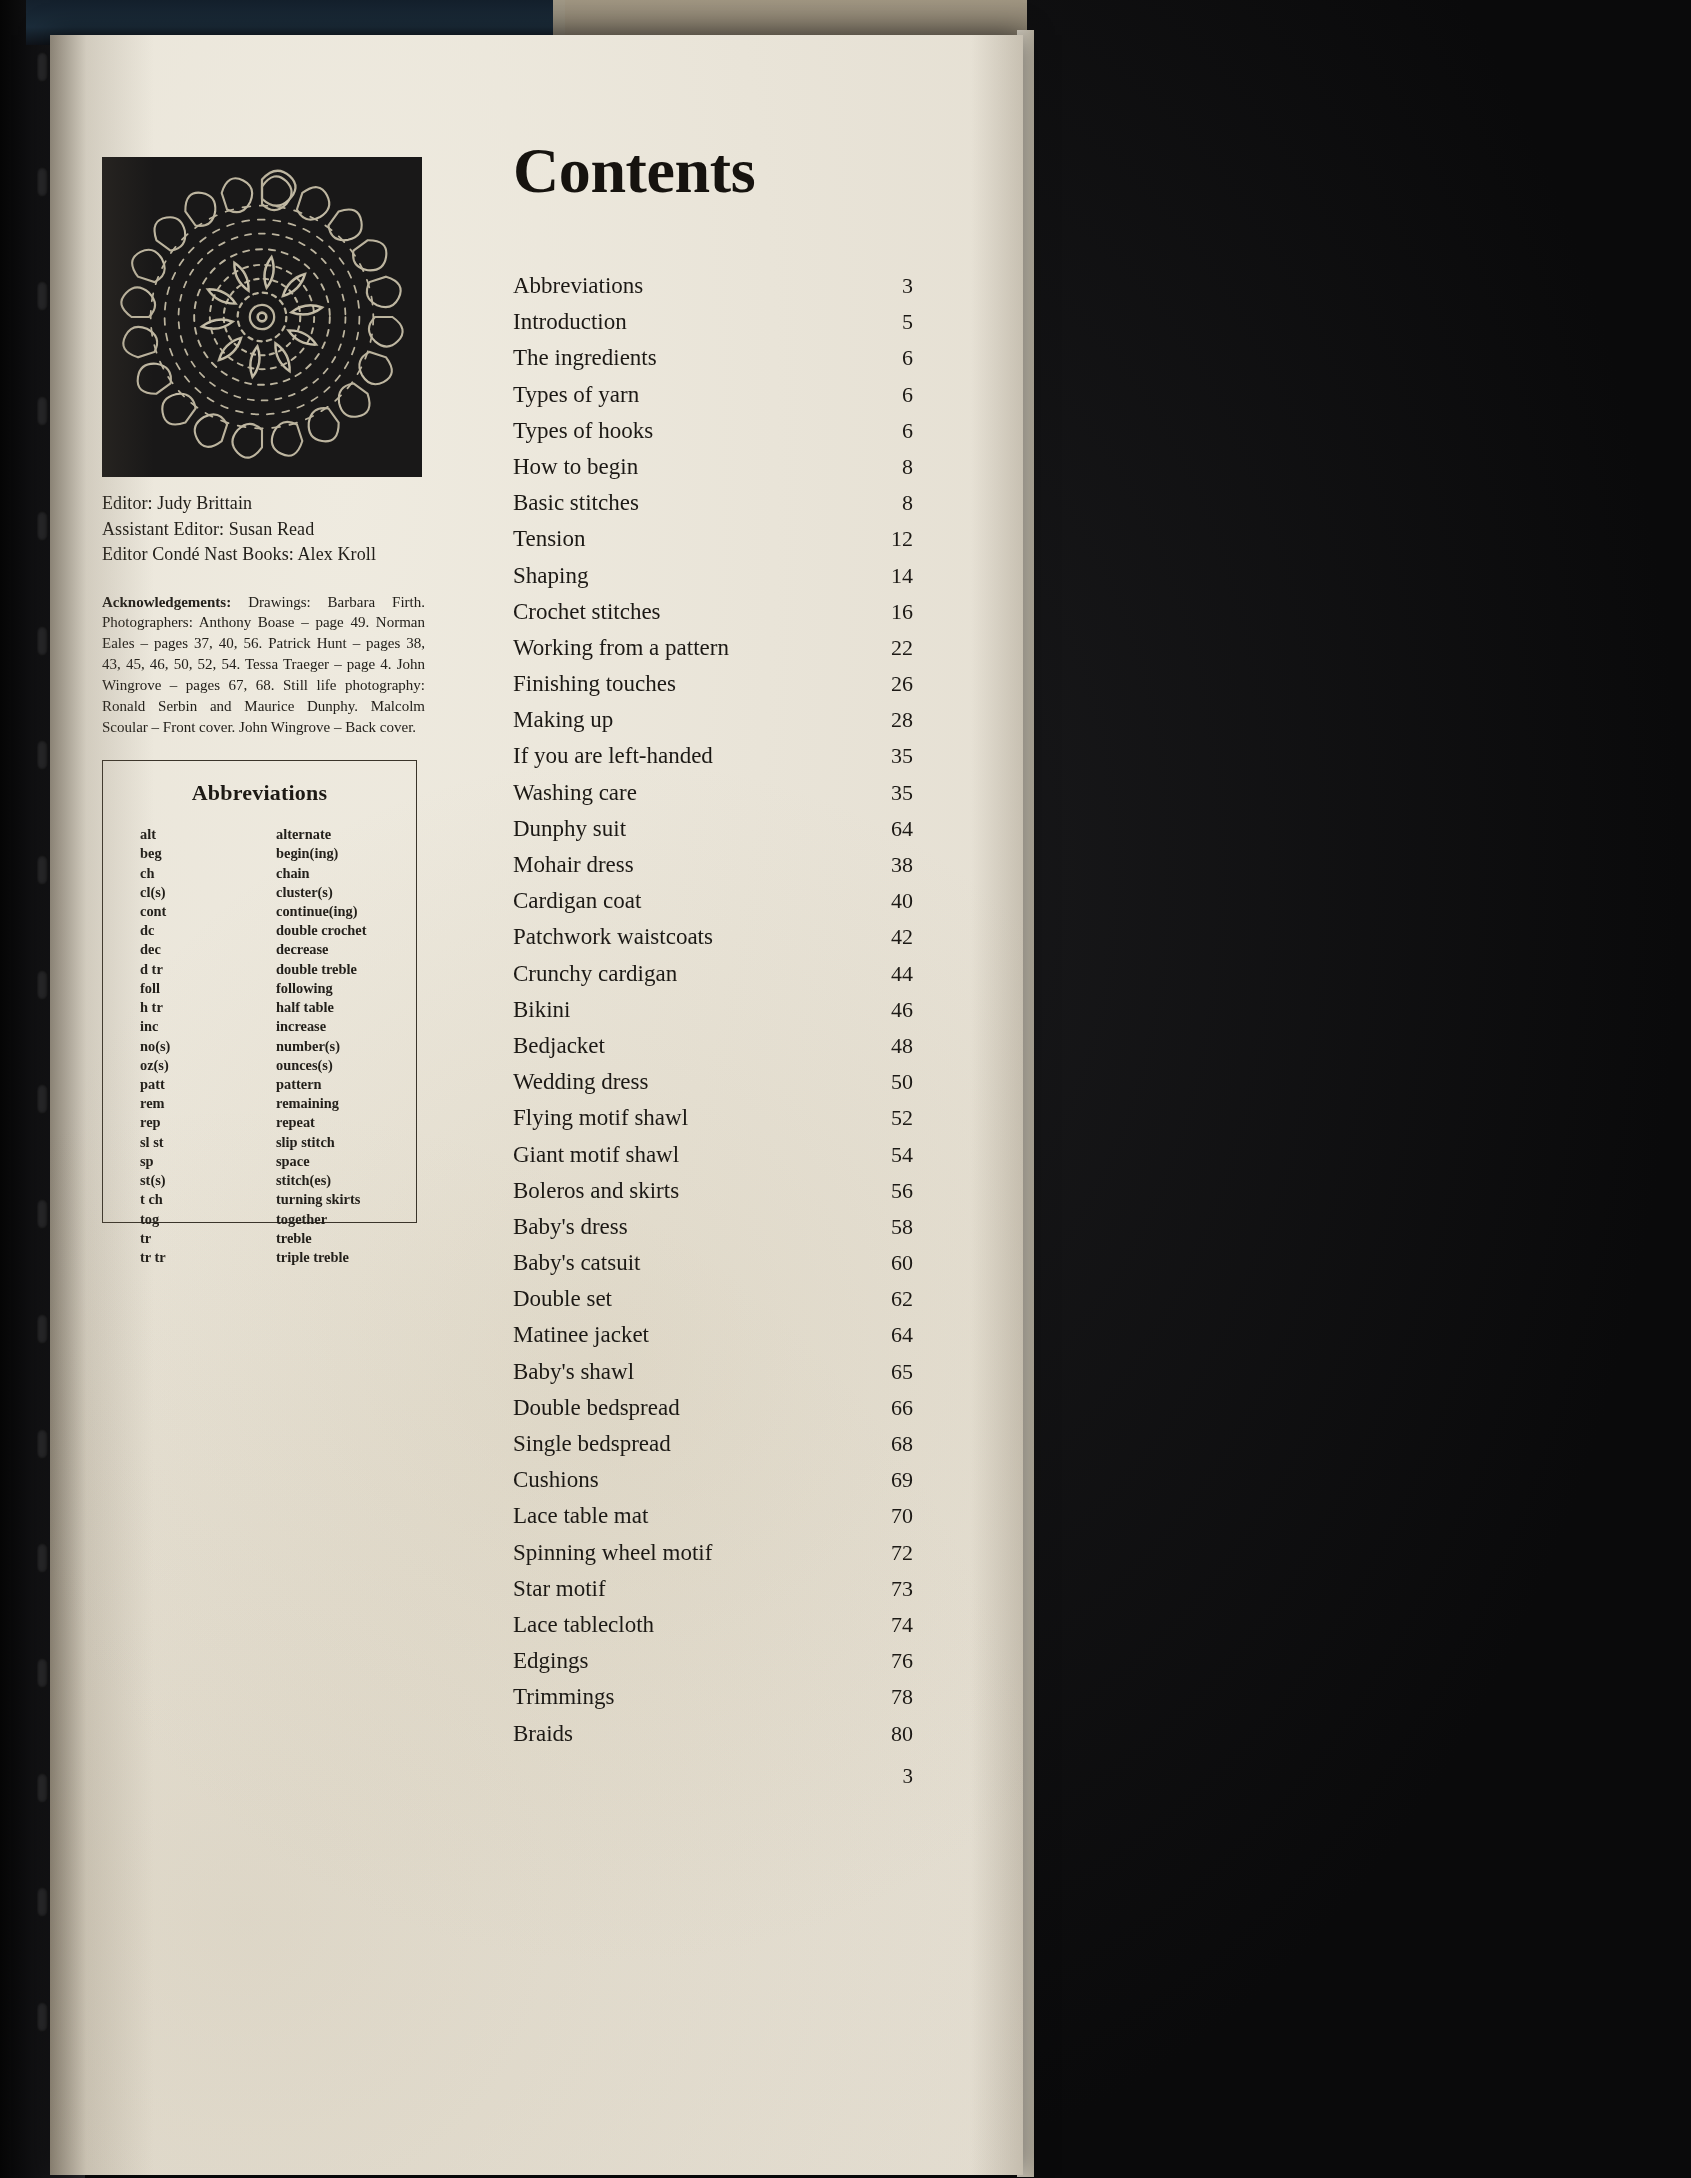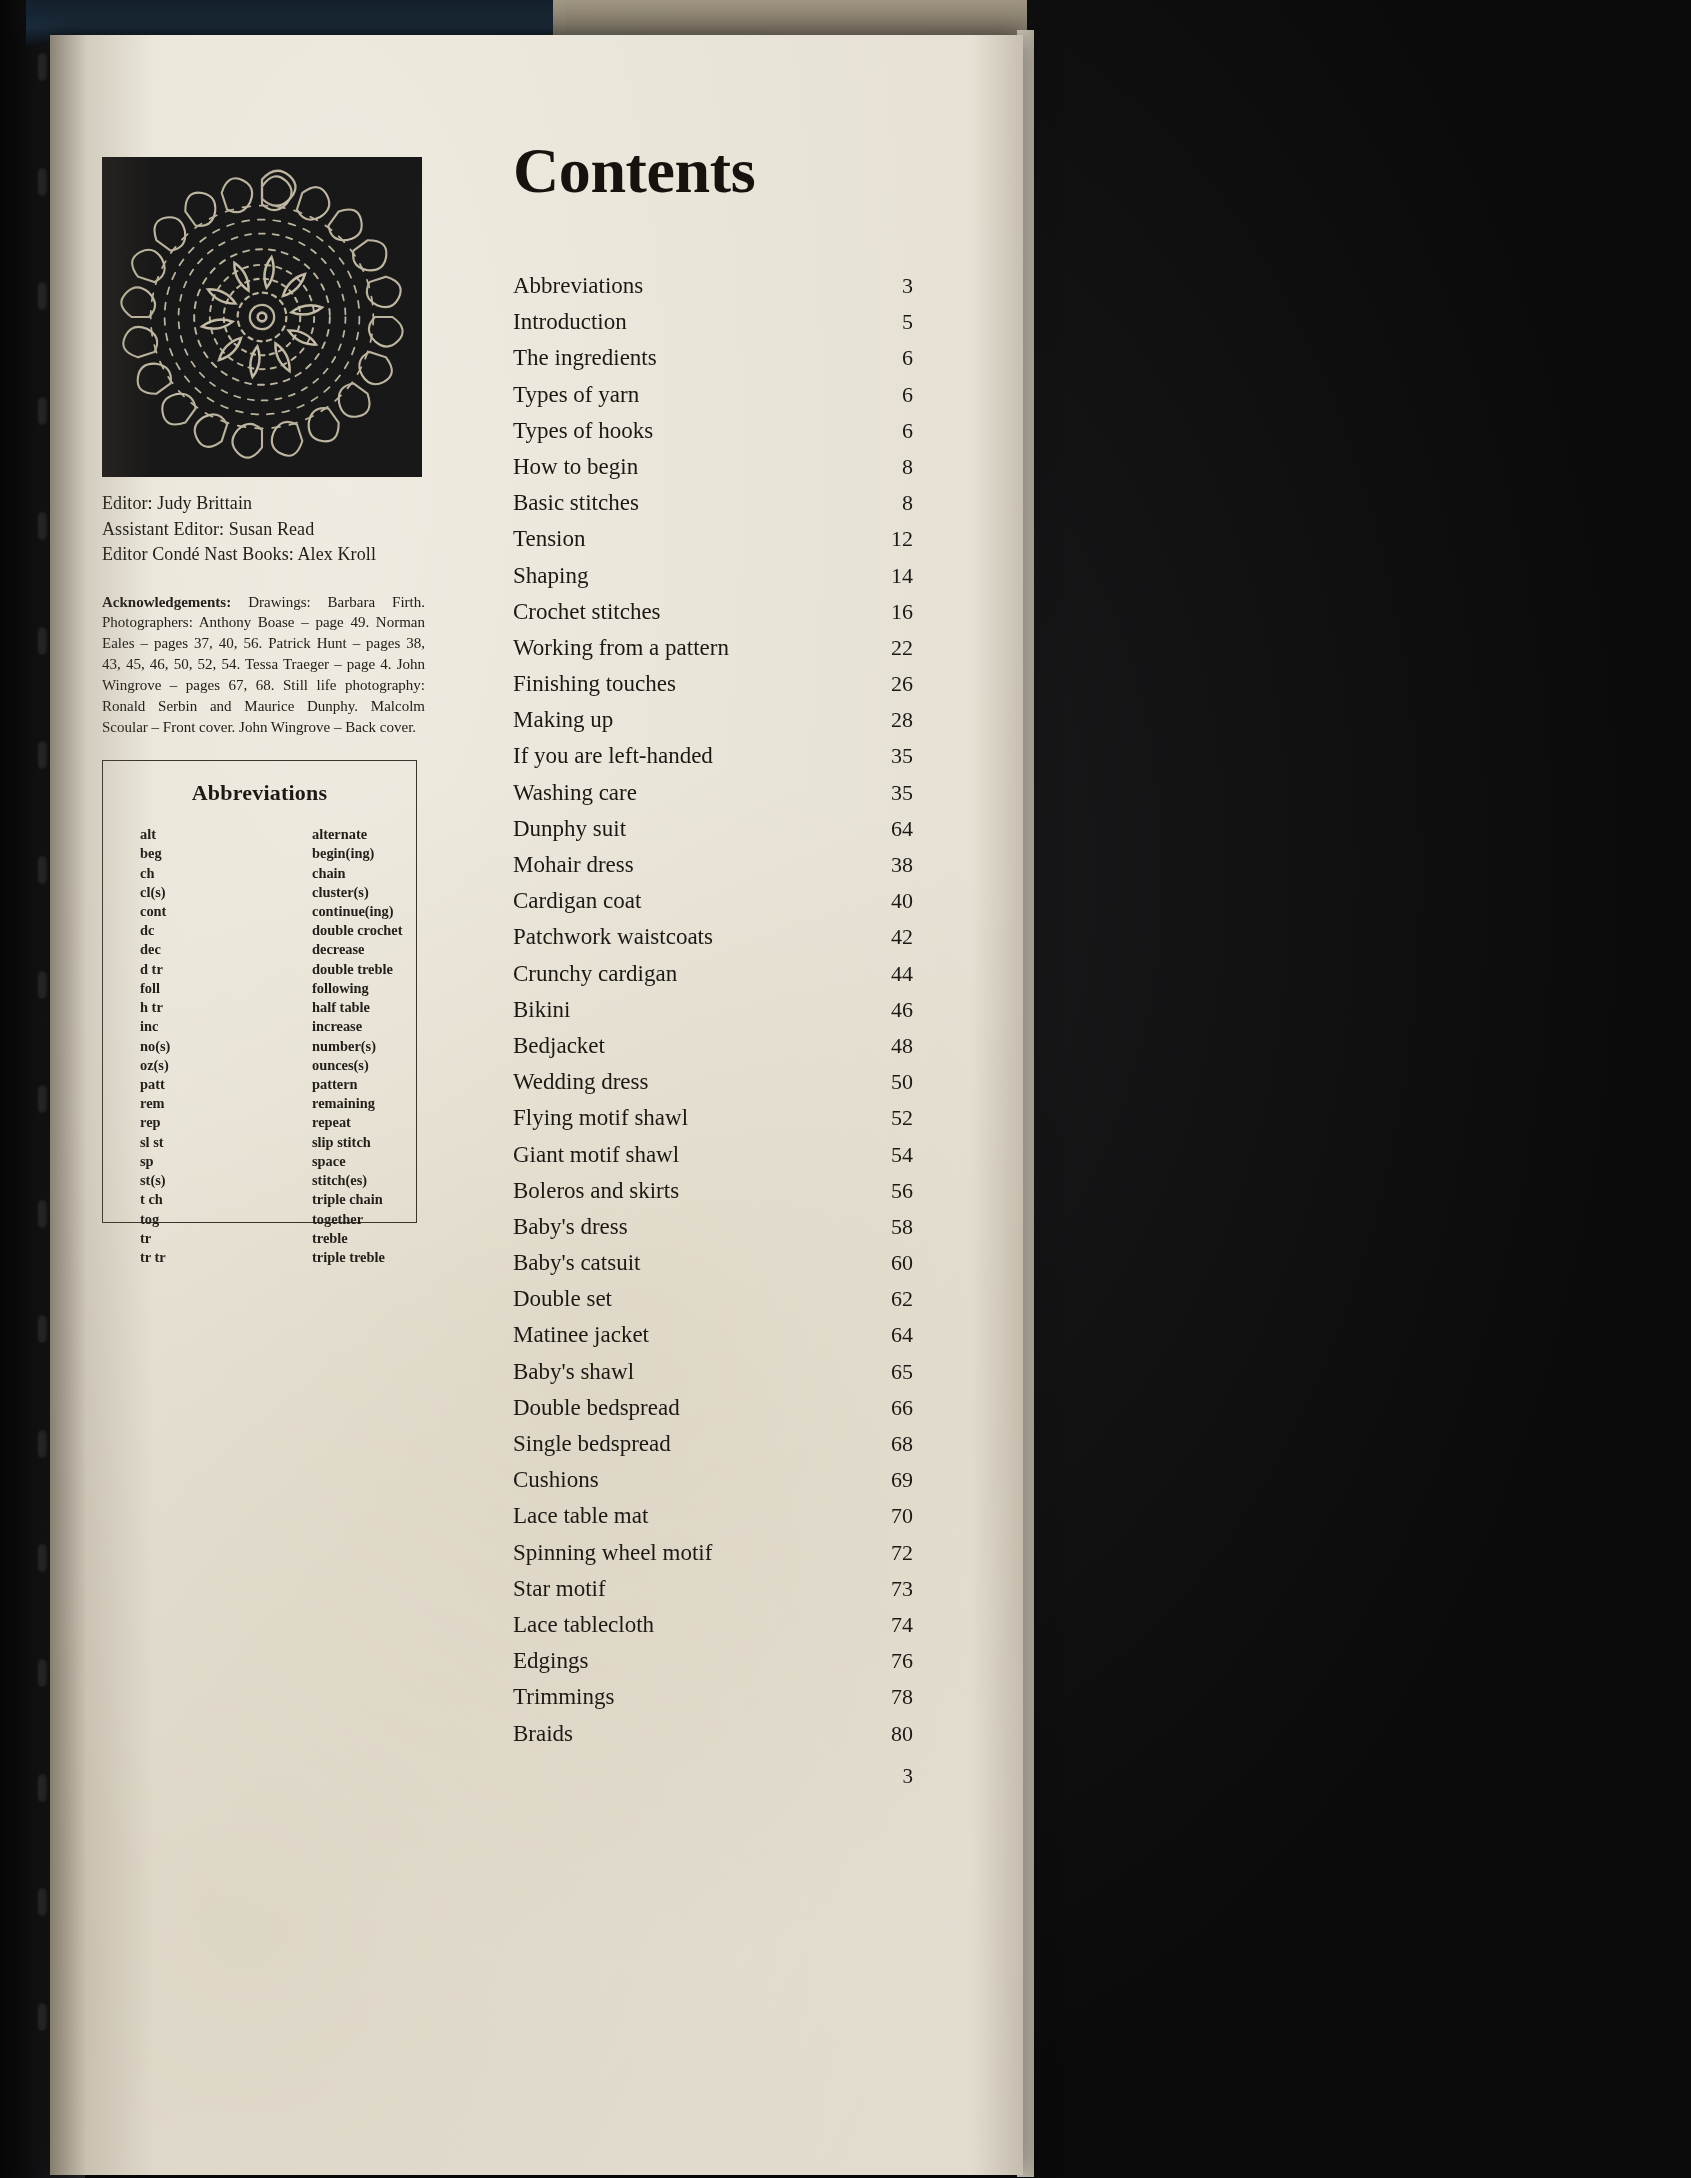--- a/index.html
+++ b/index.html
@@ -172,21 +172,20 @@
     margin: 19px 0 0 0;
     padding: 0 0 0 37px;
     list-style: none;
   }
   #abbr-list li {
     display: flex;
     font-size: 14.4px;
     line-height: 1.335;
     color: #221f1a;
     font-weight: 700;
-    gap: 36px;
   }
   #abbr-list li .a-short { width: 136px; flex: none; }
   #abbr-list li .a-long { flex: 1; }
 
   
   #right-col {
     position: absolute;
     left: 463px;
     top: 104px;
     width: 461px;
@@ -537,21 +536,21 @@
             <li>
               <span class="a-short">sp</span>
               <span class="a-long">space</span>
             </li>
             <li>
               <span class="a-short">st(s)</span>
               <span class="a-long">stitch(es)</span>
             </li>
             <li>
               <span class="a-short">t ch</span>
-              <span class="a-long">triple chain</span>
+              <span class="a-long">turning skirts</span>
             </li>
             <li>
               <span class="a-short">tog</span>
               <span class="a-long">together</span>
             </li>
             <li>
               <span class="a-short">tr</span>
               <span class="a-long">treble</span>
             </li>
             <li>

